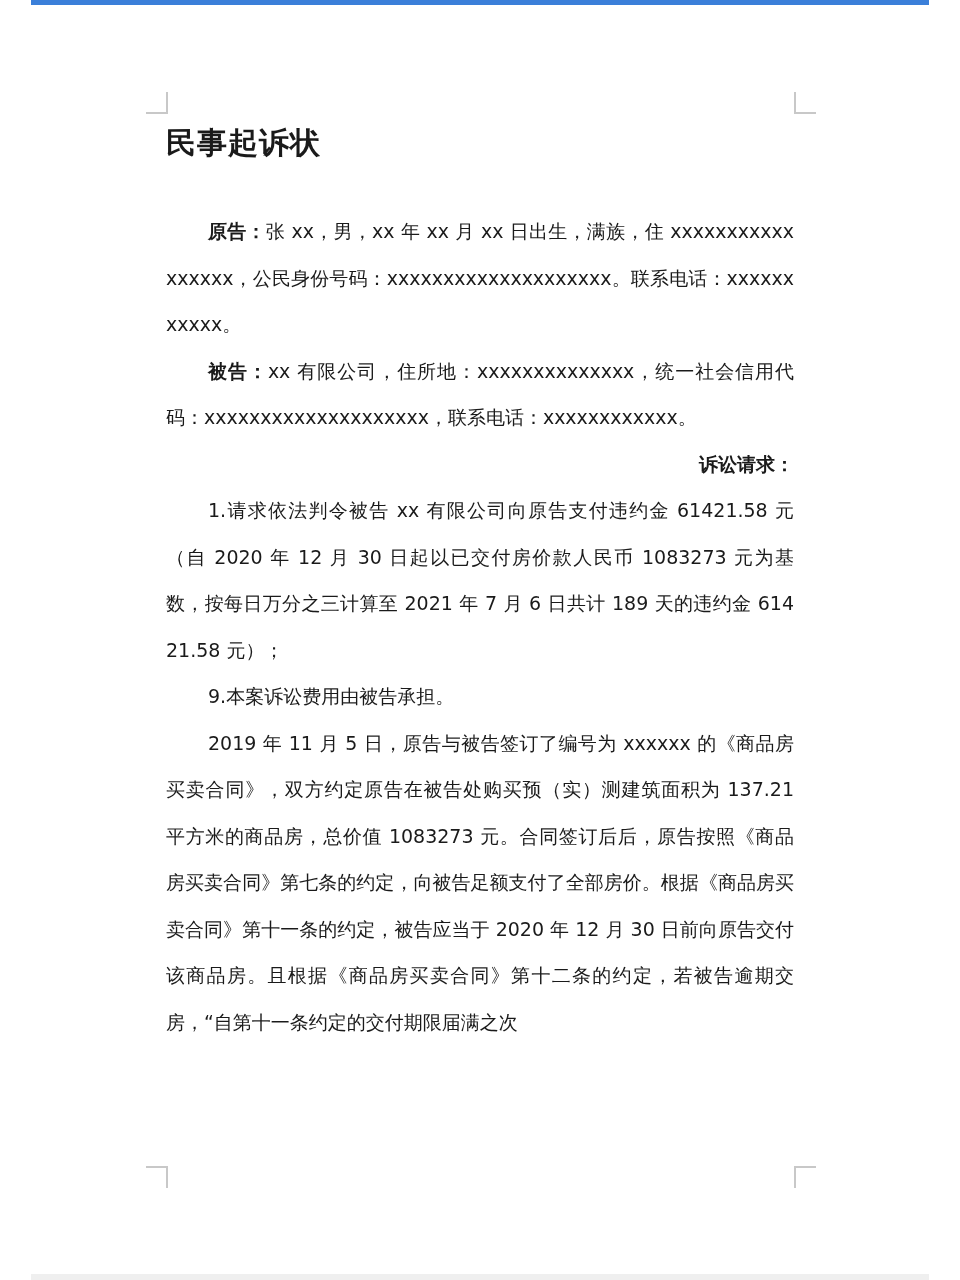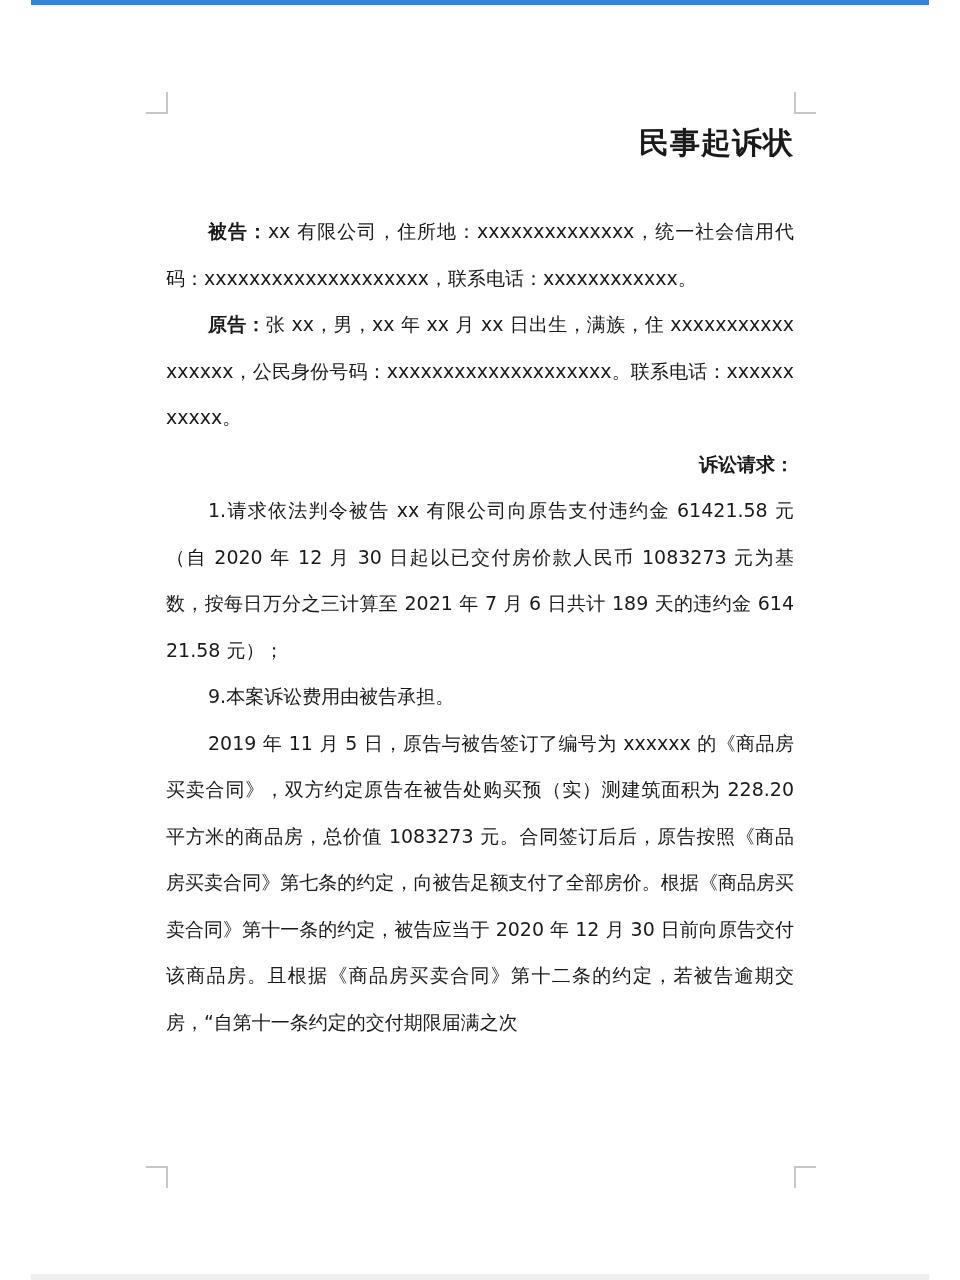--- a/index.html
+++ b/index.html
@@ -44,21 +44,21 @@
     .crop-bl { left: 146px; top: 1166px; border-right-width: 2px; border-top-width: 2px; }
     .crop-br { left: 794px; top: 1166px; border-left-width: 2px; border-top-width: 2px; }
 
     .page {
       position: absolute;
       left: 166px;
       top: 112px;
       width: 628px;
     }
     .doc-title {
-      text-align: right;
+      text-align: left;
       font-size: 30px;
       font-weight: bold;
       letter-spacing: 1px;
       margin: 6px 0 0 0;
       height: 50px;
       line-height: 50px;
       font-family: "DejaVu Sans", sans-serif;
     }
     .body-text {
       position: absolute;
@@ -89,28 +89,28 @@
 
 <div class="crop-mark crop-tl"></div>
 <div class="crop-mark crop-tr"></div>
 <div class="crop-mark crop-bl"></div>
 <div class="crop-mark crop-br"></div>
 
 <div class="page">
   <h1 class="doc-title">民事起诉状</h1>
 
   <div class="body-text">
+    <p class="para"><span class="bold">原告：</span><span>张 xx，男，xx 年 xx 月 xx 日出生，满族，住 xxxxxxxxxxxxxxxxx，公民身份号码：xxxxxxxxxxxxxxxxxxxx。联系电话：xxxxxxxxxxx。</span></p>
+
     <p class="para"><span class="bold">被告：</span><span>xx 有限公司，住所地：xxxxxxxxxxxxxx，统一社会信用代码：xxxxxxxxxxxxxxxxxxxx，联系电话：xxxxxxxxxxxx。</span></p>
-
-    <p class="para"><span class="bold">原告：</span><span>张 xx，男，xx 年 xx 月 xx 日出生，满族，住 xxxxxxxxxxxxxxxxx，公民身份号码：xxxxxxxxxxxxxxxxxxxx。联系电话：xxxxxxxxxxx。</span></p>
 
 
     <p class="heading">诉讼请求：</p>
 
     <p class="para">1.请求依法判令被告 xx 有限公司向原告支付违约金 61421.58 元（自 2020 年 12 月 30 日起以已交付房价款人民币 1083273 元为基数，按每日万分之三计算至 2021 年 7 月 6 日共计 189 天的违约金 61421.58 元）；</p>
     <p class="para">9.本案诉讼费用由被告承担。</p>
 
 
-    <p class="para">2019 年 11 月 5 日，原告与被告签订了编号为 xxxxxx 的《商品房买卖合同》，双方约定原告在被告处购买预（实）测建筑面积为 228.20 平方米的商品房，总价值 1083273 元。合同签订后后，原告按照《商品房买卖合同》第七条的约定，向被告足额支付了全部房价。根据《商品房买卖合同》第十一条的约定，被告应当于 2020 年 12 月 30 日前向原告交付该商品房。且根据《商品房买卖合同》第十二条的约定，若被告逾期交房，“自第十一条约定的交付期限届满之次</p>
+    <p class="para">2019 年 11 月 5 日，原告与被告签订了编号为 xxxxxx 的《商品房买卖合同》，双方约定原告在被告处购买预（实）测建筑面积为 137.21 平方米的商品房，总价值 1083273 元。合同签订后后，原告按照《商品房买卖合同》第七条的约定，向被告足额支付了全部房价。根据《商品房买卖合同》第十一条的约定，被告应当于 2020 年 12 月 30 日前向原告交付该商品房。且根据《商品房买卖合同》第十二条的约定，若被告逾期交房，“自第十一条约定的交付期限届满之次</p>
   </div>
 </div>
 
 <div class="bottom-strip"></div>
 
 </body></html>

